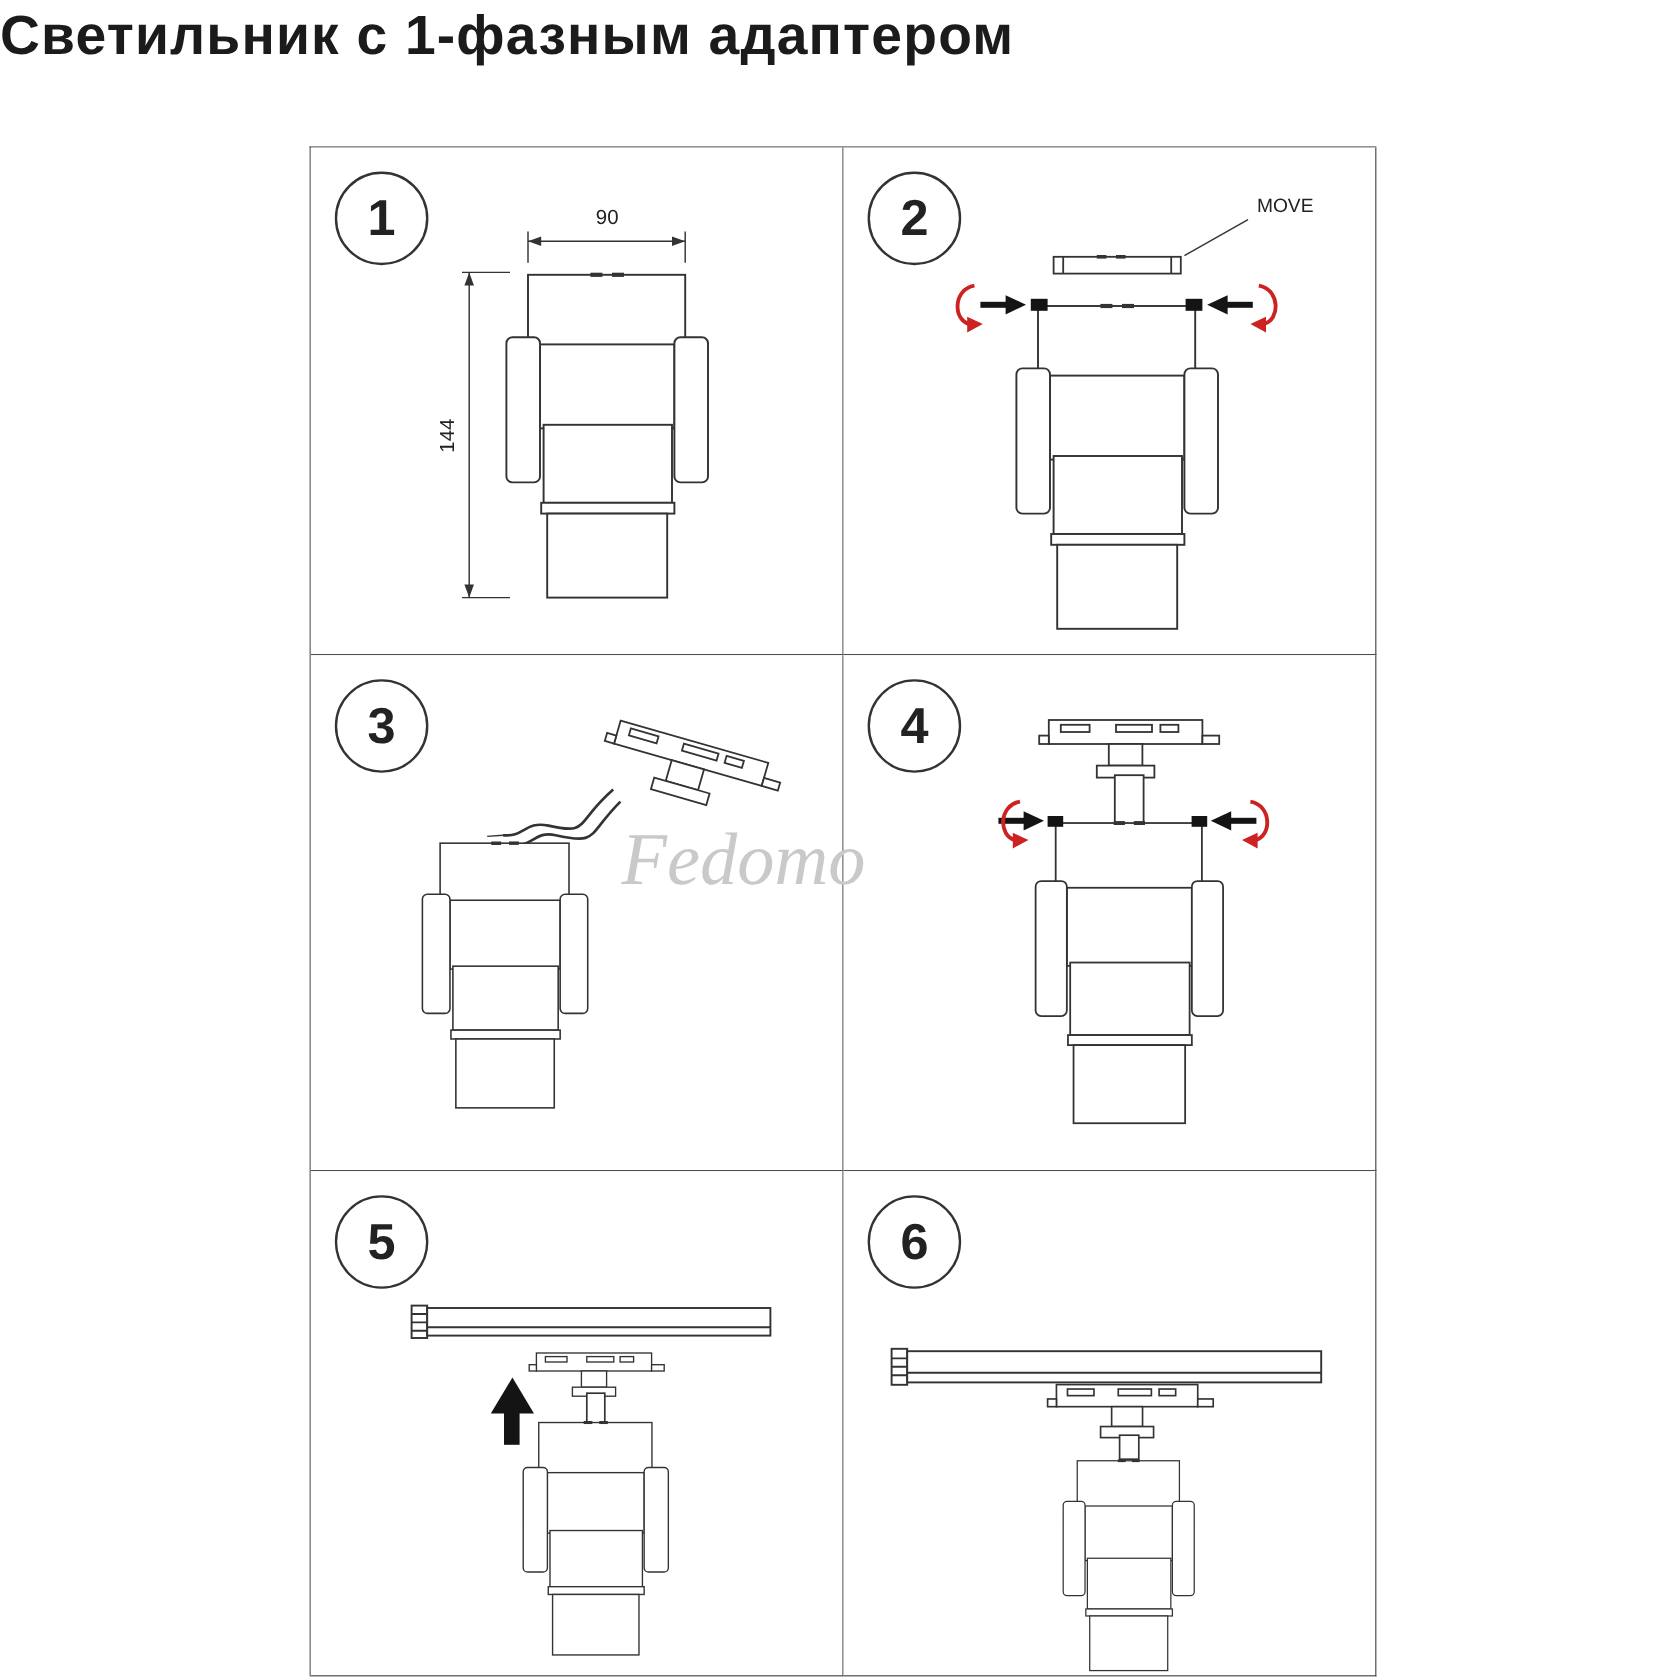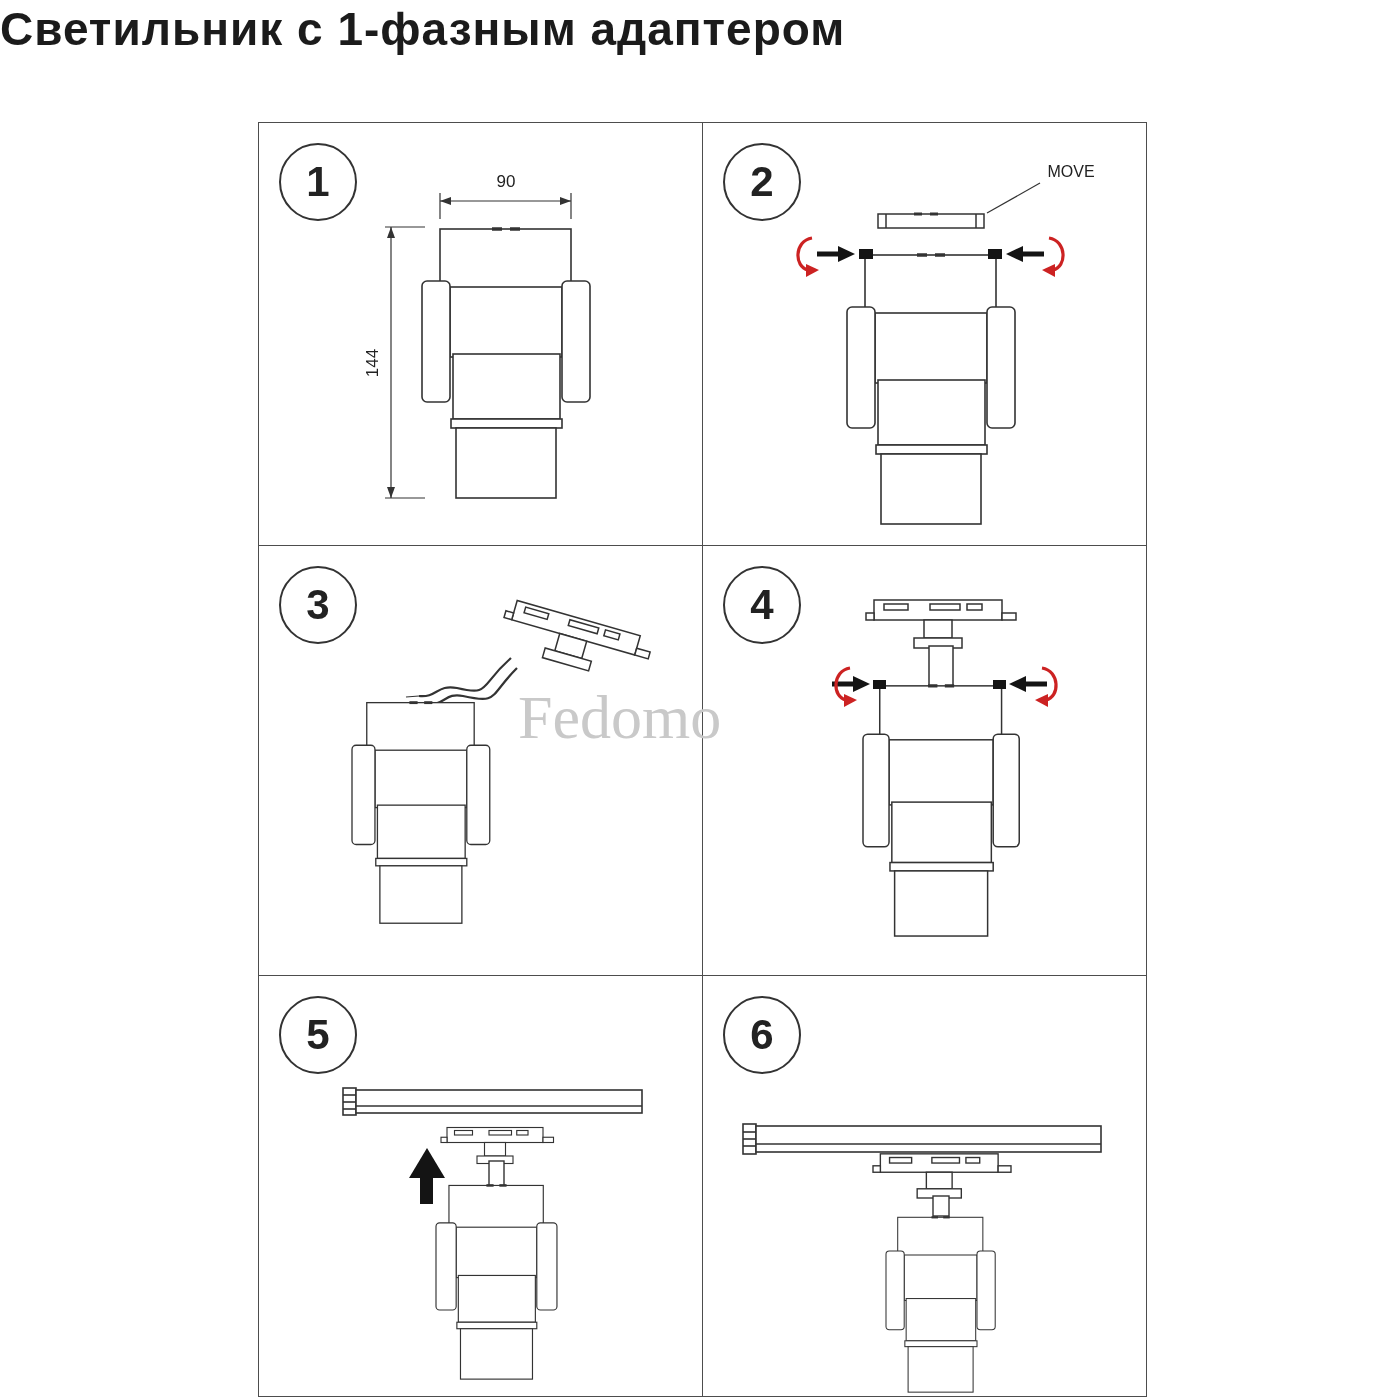--- a/index.html
+++ b/index.html
@@ -9,21 +9,21 @@
          font-size:46px;font-weight:bold;color:#1b1b1b;letter-spacing:1px;}
   .grid{position:absolute;left:258px;top:122px;width:888px;height:1274px;
         display:grid;grid-template-columns:444px 444px;grid-template-rows:423px 430px 421px;
         border-top:1px solid #4d4d4d;border-left:1px solid #4d4d4d;background:#fff;}
   .cell{position:relative;border-right:1px solid #4d4d4d;border-bottom:1px solid #4d4d4d;background:#fff;}
   .badge{position:absolute;top:20px;left:20px;width:74px;height:74px;
          border:2px solid #333;border-radius:50%;display:flex;align-items:center;justify-content:center;
          font-size:42px;font-weight:bold;color:#222;background:#fff;z-index:2;}
   .art{position:absolute;left:0;top:0;}
   .watermark{position:absolute;left:518px;top:682px;font-family:"Liberation Serif",serif;
-             font-size:62px;color:#c9c9c9;z-index:3;pointer-events:none;}
+             font-style:italic;font-size:62px;color:#c9c9c9;z-index:3;pointer-events:none;}
   svg text{font-family:"Liberation Sans",sans-serif;fill:#222;}
 </style>
 </head>
 <body>
 
 <div class="page">
 
   <div class="title">Светильник с 1-фазным адаптером</div>
 
   <svg width="0" height="0" style="position:absolute" aria-hidden="true">

